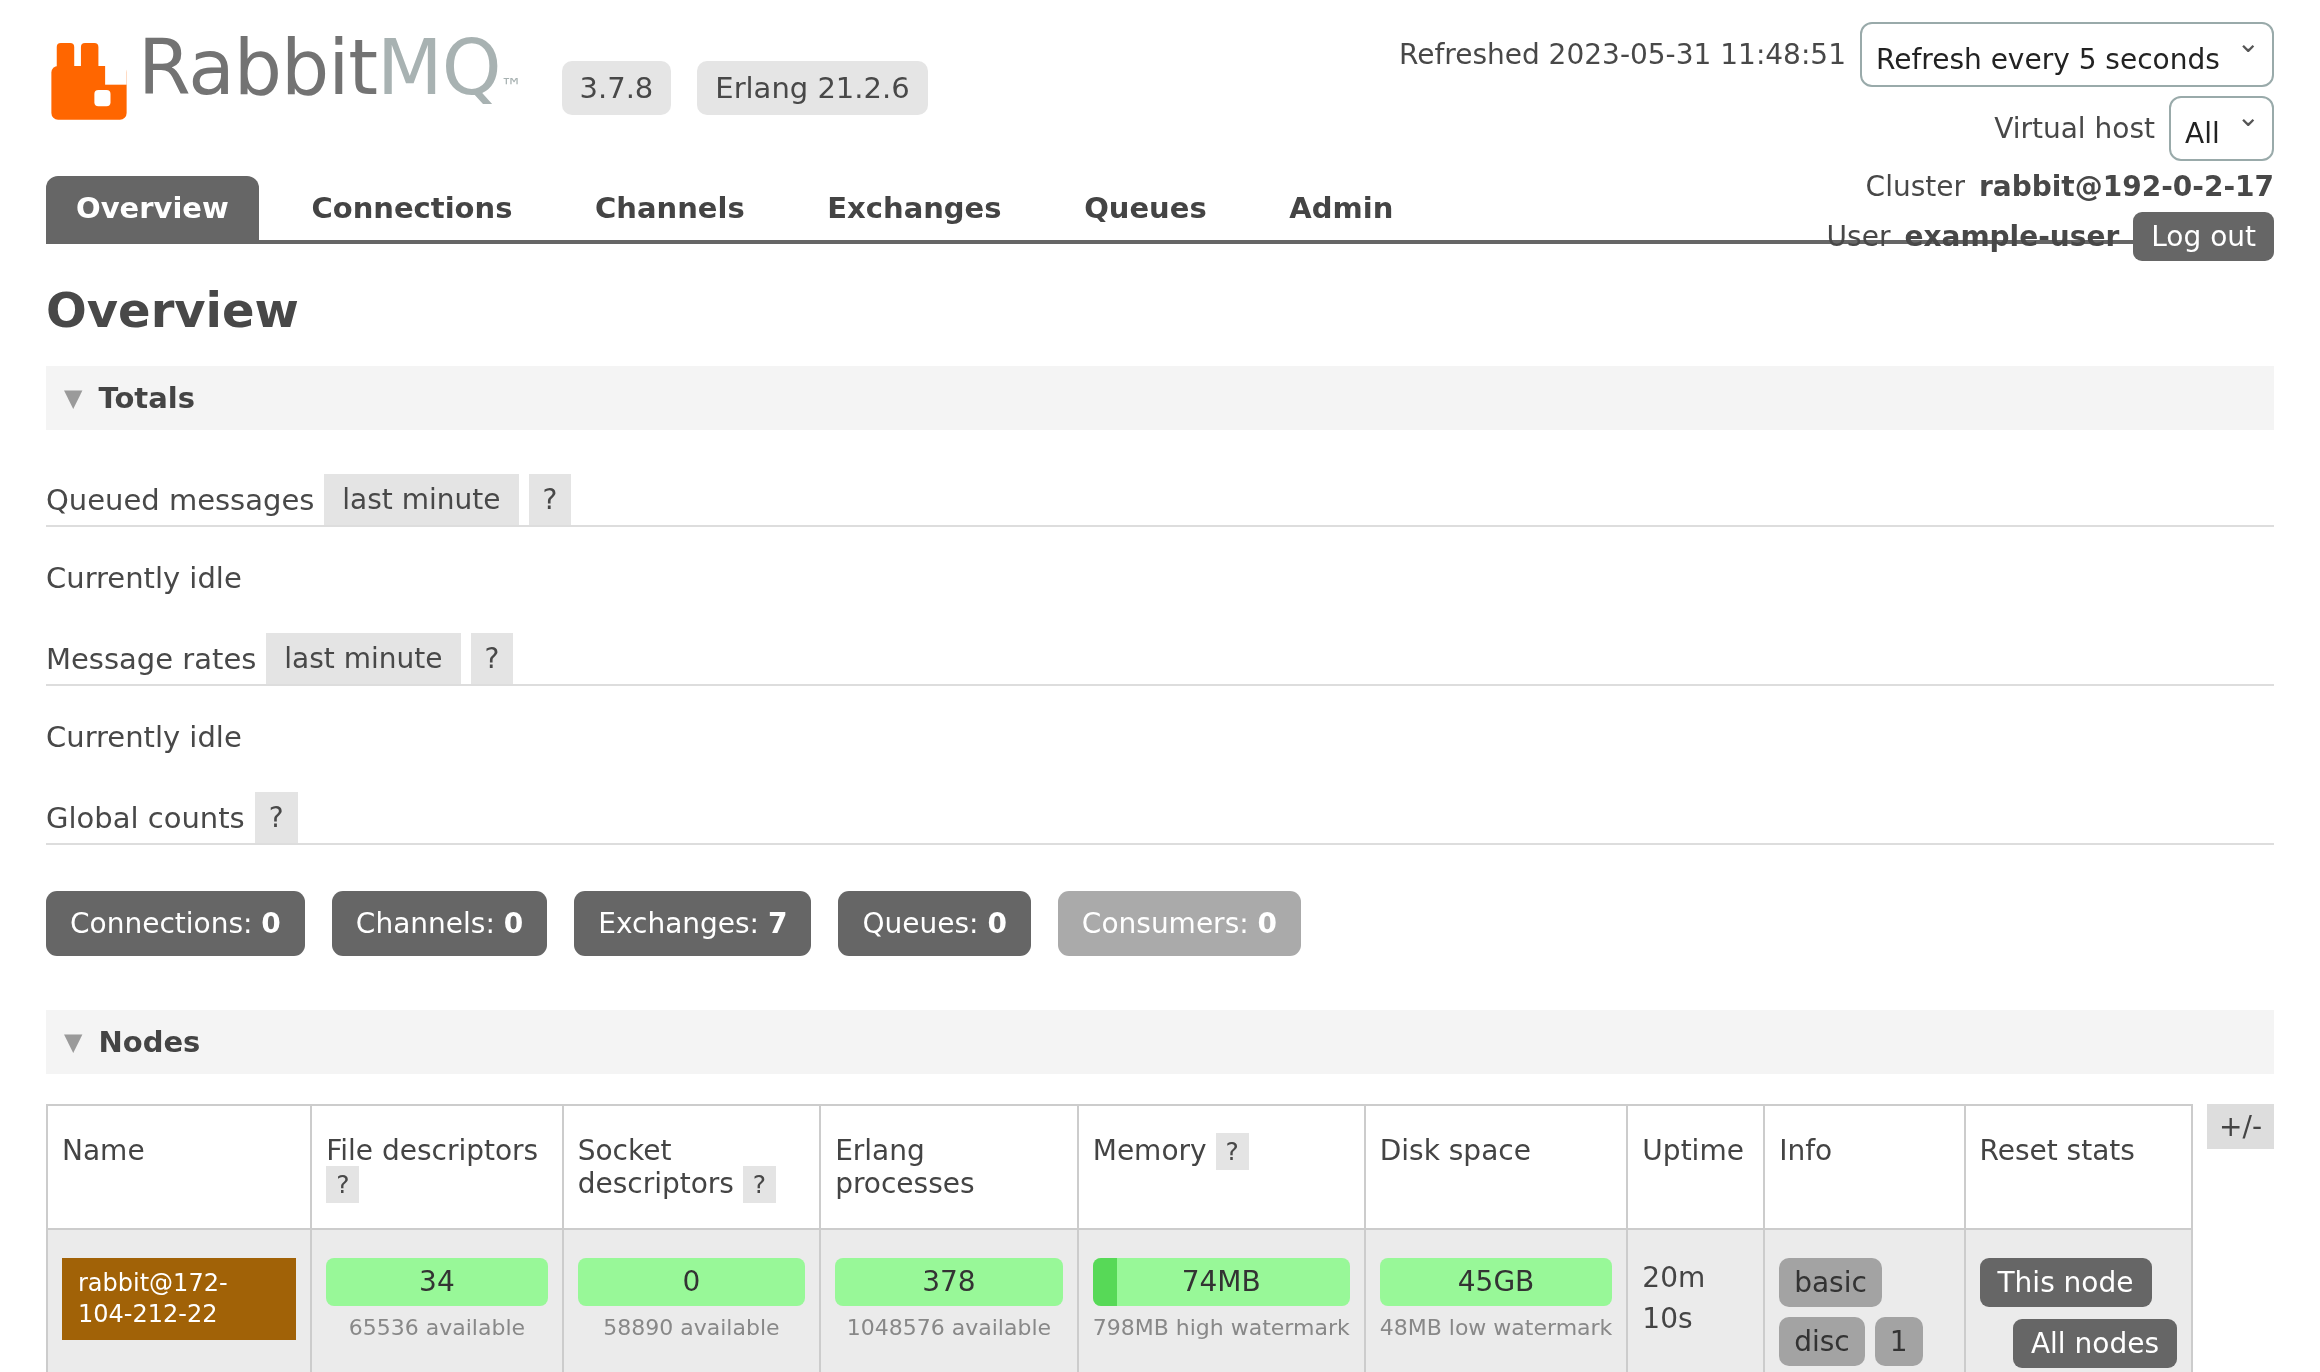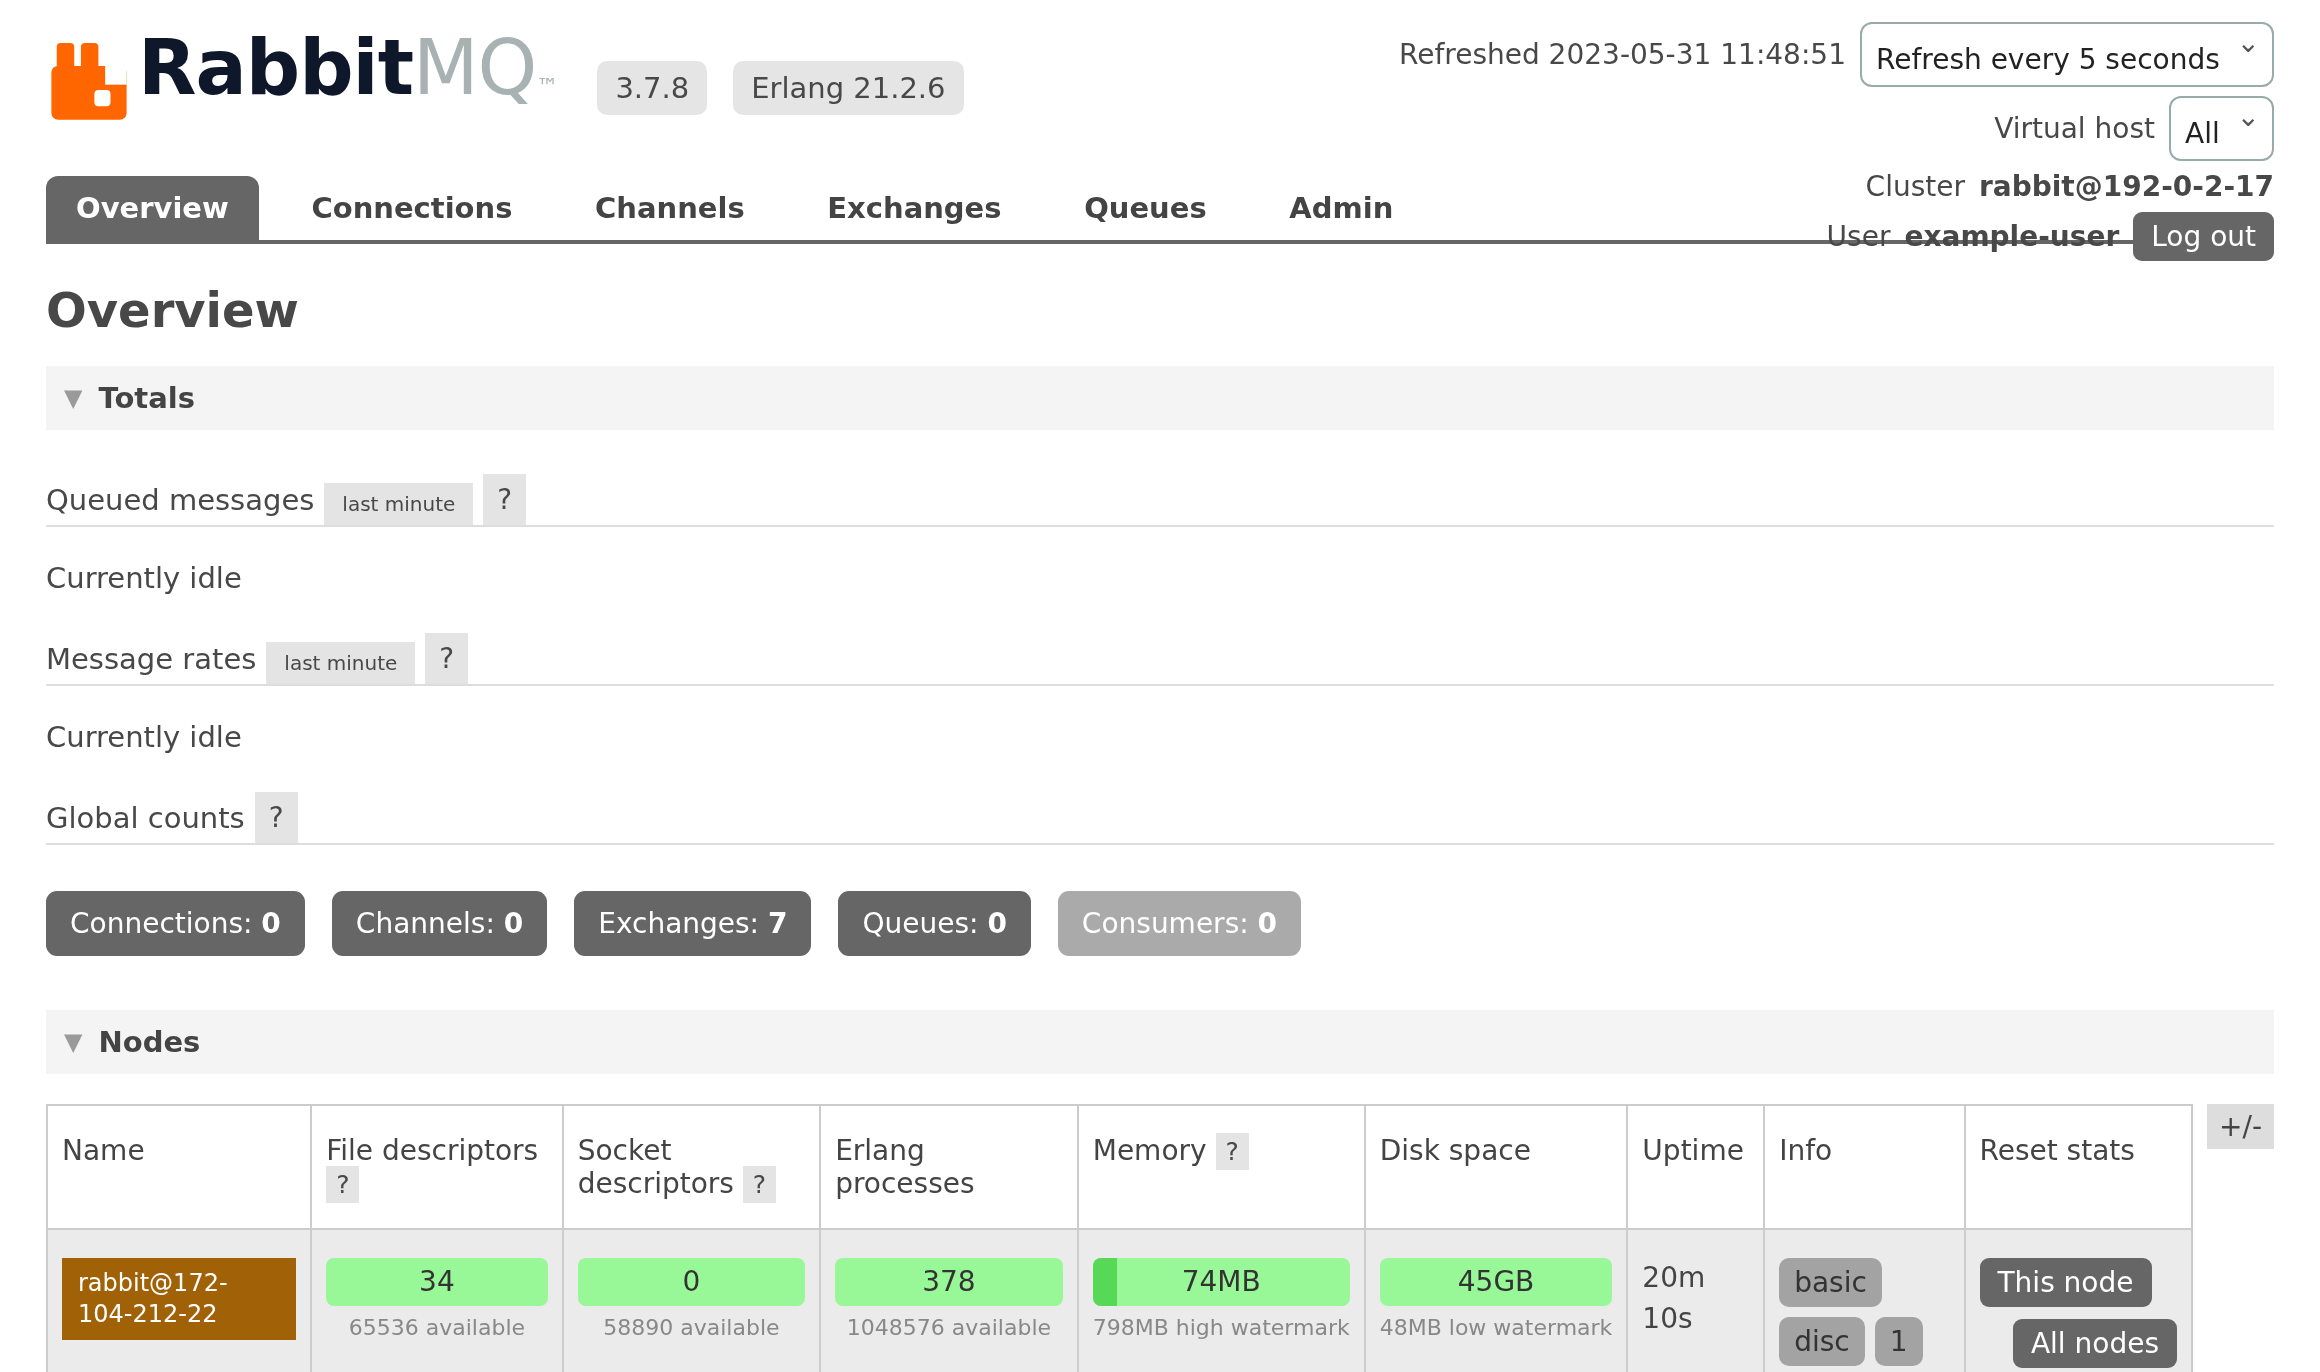--- a/index.html
+++ b/index.html
@@ -11,21 +11,21 @@
     font-size: 27px;
   }
   .page { padding: 22px 46px 0 46px; position: relative; }
 
   
   .header { position: relative; height: 150px; }
   .logo-row { display: flex; align-items: flex-end; gap: 14px; padding-top: 8px; }
   .logo { display: flex; align-items: flex-end; text-decoration: none; }
   .logo svg { width: 86px; height: 86px; margin-right: 6px; }
   .brand { font-size: 76px; line-height: 76px; letter-spacing: -1px; }
-  .brand .p1 { color: #0f172a; font-weight: bold; }
+  .brand .p1 { color: #737373; }
   .brand .p2 { color: #a8b2b2; }
   .brand .tm { font-size: 22px; color: #a8b2b2; vertical-align: baseline; }
   .ver-badges { display: flex; gap: 26px; margin-left: 26px; margin-bottom: 10px; }
   .pill { background: #e5e5e5; border-radius: 10px; padding: 10px 18px; font-size: 29px; color: #484848; }
 
   .header-right { position: absolute; top: 0; right: 0; text-align: right; display: flex; flex-direction: column; align-items: flex-end; gap: 9px; justify-content: space-between; }
   .hr-line { display: flex; align-items: center; gap: 14px; white-space: nowrap; font-size: 28px; color: #484848; }
   .selectwrap { position: relative; display: inline-block; }
   .selectwrap select {
     appearance: none; -webkit-appearance: none;
@@ -44,21 +44,21 @@
 
   
   h1.page-title { font-size: 48px; color: #484848; margin: 38px 0 28px 0; font-weight: bold; }
 
   .section-bar { background: #f4f4f4; padding: 15px 18px; display: flex; align-items: center; gap: 16px; }
   .section-bar .tri { color: #9a9a9a; font-size: 24px; }
   .section-bar .stitle { font-weight: bold; font-size: 29px; color: #444; }
 
   .label-row { display: flex; align-items: flex-end; gap: 10px; border-bottom: 2px solid #ddd; padding-bottom: 0; margin-top: 44px; }
   .label-row .lbl { font-size: 29px; color: #484848; padding-bottom: 8px; }
-  .mini-tab { background: #e4e4e4; font-size: 20px; color: #484848; padding: 9px 18px; }
+  .mini-tab { background: #e4e4e4; font-size: 28px; color: #484848; padding: 9px 18px; }
   .help { background: #e4e4e4; font-size: 28px; color: #484848; padding: 9px 14px; cursor: pointer; }
   .idle { font-size: 29px; color: #484848; margin: 34px 0 0 0; }
 
   .count-badges { display: flex; gap: 27px; margin-top: 46px; }
   .cbadge { background: #666; color: #fff; border-radius: 11px; padding: 16px 24px; font-size: 28px; }
   .cbadge b { font-weight: bold; }
   .cbadge.muted { background: #aaa; }
 
   
   .nodes-wrap { display: flex; align-items: flex-start; margin-top: 30px; }

